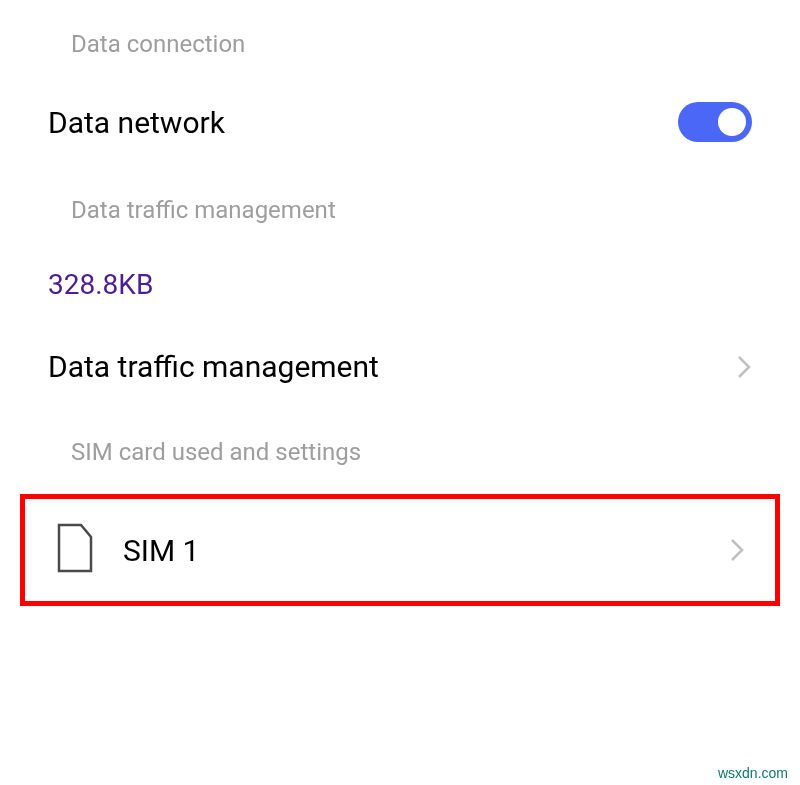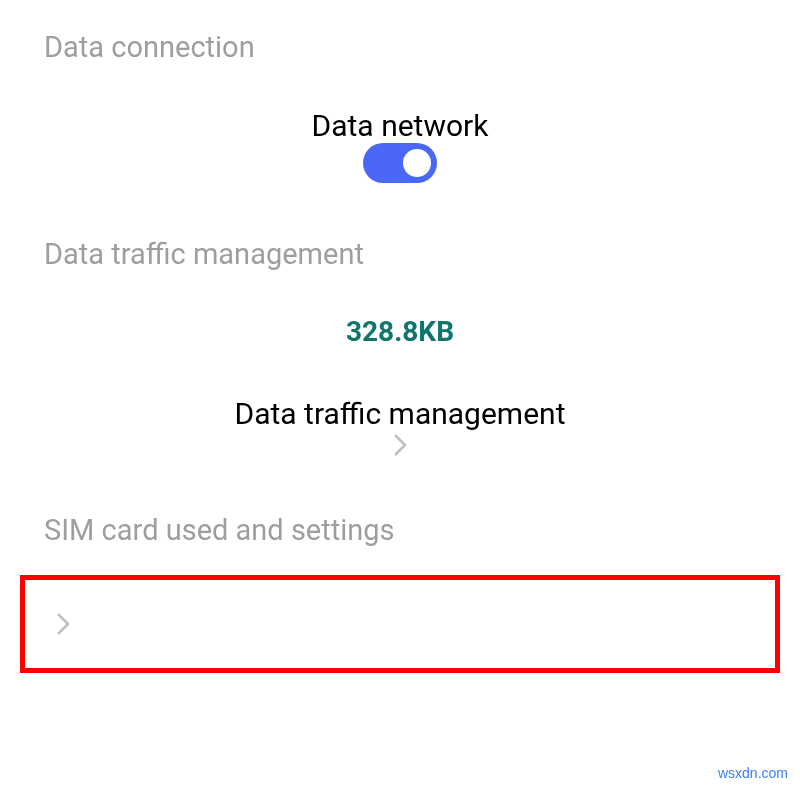--- a/index.html
+++ b/index.html
@@ -12,41 +12,40 @@
       background: #ffffff;
       width: 800px;
       height: 785px;
       position: relative;
     }
     .container {
       padding: 0;
     }
     .section-header {
       color: #9e9e9e;
-      font-size: 29px;
-      padding: 30px 48px 20px 44px;
+      font-size: 24px;
+      padding: 30px 48px 20px 71px;
       font-weight: 400;
     }
     .setting-row {
       display: flex;
       align-items: center;
       justify-content: space-between;
       padding: 24px 48px;
       min-height: 80px;
-      flex-direction: column;
     }
     .setting-label {
       color: #000000;
       font-size: 30px;
       font-weight: 400;
     }
     .setting-value {
-      color: #0f766e;
+      color: #4c1d95;
       font-size: 28px;
-      font-weight: 700;
+      font-weight: 400;
     }
     .toggle {
       width: 74px;
       height: 40px;
       background: #4a68f5;
       border-radius: 20px;
       position: relative;
       cursor: pointer;
     }
     .toggle-knob {
@@ -90,21 +89,21 @@
     .sim-label {
       color: #000000;
       font-size: 30px;
       font-weight: 400;
     }
     .watermark {
       position: absolute;
       bottom: 4px;
       right: 12px;
       font-size: 14px;
-      color: #3b82f6;
+      color: #0f766e;
       font-family: Arial, sans-serif;
     }
   </style>
 </head>
 <body>
 
 <div class="container">
 
   <div class="section-header">Data connection</div>
 
@@ -127,20 +126,28 @@
       <svg viewBox="0 0 16 28" fill="none" stroke="#c0c0c0" stroke-width="2.5">
         <polyline points="3,4 13,14 3,24"></polyline>
       </svg>
     </span>
   </div>
 
   <div class="section-header">SIM card used and settings</div>
 
   <div class="sim-row-wrapper">
     <div class="sim-row">
+      <div class="sim-left">
+        <span>
+          <svg class="sim-icon" viewBox="0 0 40 50" fill="none" stroke="#4a4a4a" stroke-width="2.5">
+            <path d="M 4 2 L 26 2 L 36 14 L 36 48 L 4 48 Z"></path>
+          </svg>
+        </span>
+        <span class="sim-label">SIM 1</span>
+      </div>
       <span class="chevron">
         <svg viewBox="0 0 16 28" fill="none" stroke="#c0c0c0" stroke-width="2.5">
           <polyline points="3,4 13,14 3,24"></polyline>
         </svg>
       </span>
     </div>
   </div>
 
 </div>
 

